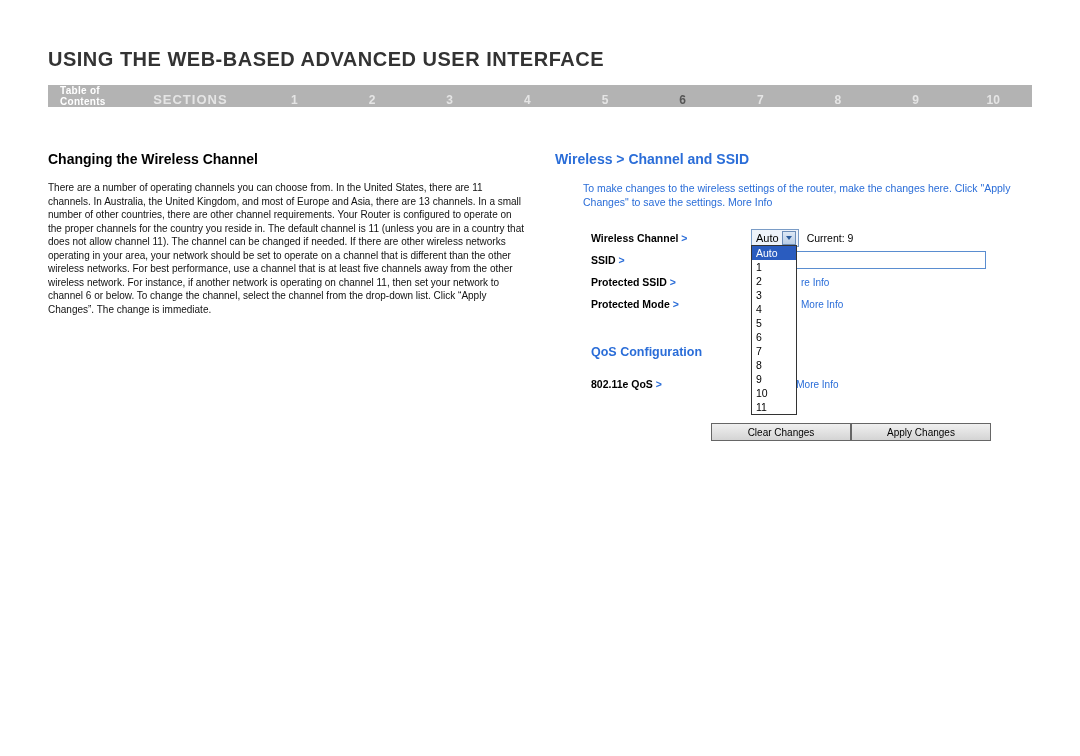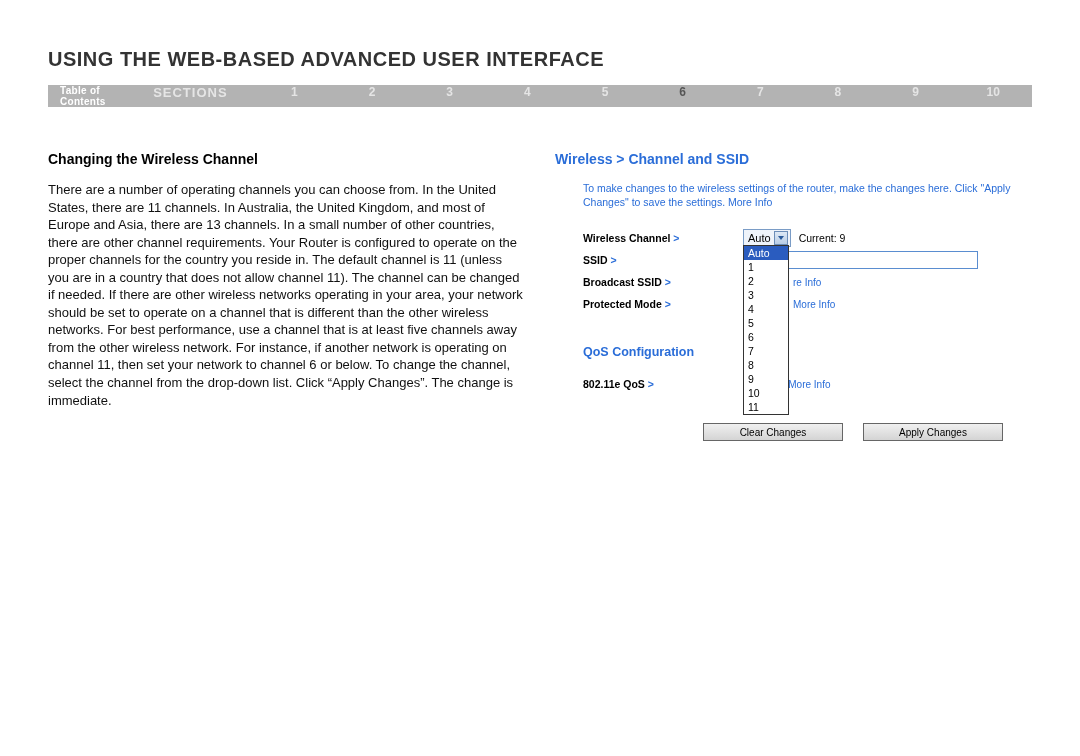--- a/index.html
+++ b/index.html
@@ -1,46 +1,46 @@
 <!DOCTYPE html>
 <html><head>
 <meta charset="utf-8">
 <style>
   * { box-sizing: border-box; margin: 0; padding: 0; }
   html, body { width: 1080px; height: 756px; background: #fff; font-family: Arial, Helvetica, sans-serif; color: #000; }
   .page { position: relative; width: 1080px; height: 675px; padding: 48px 48px 0 48px; }
   .title { font-size: 20px; font-weight: bold; letter-spacing: 0.5px; color: #333; margin-bottom: 14px; }
-  .navbar { display: flex; align-items: flex-start; background: #b3b3b3; height: 22px; font-size: 11px; color: #fff; }
+  .navbar { display: flex; align-items: flex-end; background: #b3b3b3; height: 22px; font-size: 11px; color: #fff; }
   .navbar .toc { padding: 0 12px; font-weight: bold; font-size: 10px; letter-spacing: 0.3px; }
   .navbar .sections-label { font-weight: bold; font-size: 13px; color: #e5e5e5; padding-right: 28px; letter-spacing: 1px; }
   .navbar .num { width: 85px; text-align: center; font-weight: bold; font-size: 12px; color: #e5e5e5; cursor: pointer; }
   .navbar .num.active { color: #555; }
   .content { display: flex; margin-top: 44px; }
   .left { width: 500px; padding-right: 20px; }
   .subhead { font-weight: bold; font-size: 14px; margin-bottom: 14px; }
-  .body-text { font-size: 13px; line-height: 1.35; color: #111; }
+  .body-text { font-size: 10px; line-height: 1.35; color: #111; }
   .right { width: 490px; padding-left: 10px; font-size: 11px; }
   .breadcrumb { color: #2a6dd8; font-weight: bold; font-size: 14px; margin-bottom: 14px; }
   .instr { color: #2a6dd8; font-size: 10.5px; margin: 10px 0 18px 28px; line-height: 1.35; }
   .instr .more { color: #2a6dd8; }
-  .form-area { position: relative; margin-left: 28px; }
+  .form-area { position: relative; margin-left: 36px; }
   .form-row { display: flex; align-items: center; height: 22px; font-size: 11px; }
   .form-label { width: 160px; color: #000; font-weight: bold; font-size: 10.5px; }
   .form-label .gt { color: #2a6dd8; font-weight: bold; }
   .select-box { border: 1px solid #7a9cc6; background: #eef3fa; height: 18px; display: inline-flex; align-items: center; padding: 0 2px 0 4px; font-size: 11px; }
   .select-arrow { width: 14px; height: 14px; border: 1px solid #6b8db8; background: linear-gradient(#dde8f5,#b8cde6); display: inline-flex; align-items: center; justify-content: center; margin-left: 3px; }
   .select-arrow::after { content: ""; border-left: 3px solid transparent; border-right: 3px solid transparent; border-top: 4px solid #2a5a9a; }
   .current-text { font-size: 10.5px; margin-left: 8px; }
   .ssid-input { border: 1px solid #5a8dd0; height: 18px; width: 235px; padding-left: 4px; font-size: 11px; }
   .more-info { color: #2a6dd8; font-size: 10px; margin-left: 8px; }
   .qos-head { color: #2a6dd8; font-weight: bold; font-size: 12.5px; margin: 30px 0 14px 0; }
   .dropdown-list { position: absolute; top: 18px; left: 160px; width: 46px; border: 1px solid #333; background: #fff; font-size: 11px; z-index: 10; }
   .dropdown-list .opt { padding: 0 4px; line-height: 14px; height: 14px; font-size: 10.5px; }
   .dropdown-list .opt.sel { background: #2a5cbf; color: #fff; }
-  .buttons-row { margin-top: 28px; margin-left: 120px; display: flex; gap: 20px; }
+  .buttons-row { margin-top: 28px; margin-left: 120px; display: flex; }
   .btn { width: 140px; height: 18px; border: 1px solid #666; background: linear-gradient(#f0f0f0,#d4d4d4); font-size: 10px; display: flex; align-items: center; justify-content: center; cursor: pointer; }
   .footer { position: absolute; bottom: 28px; left: 48px; right: 48px; display: flex; align-items: center; }
   .footer-left { color: #999; font-size: 10px; font-weight: bold; }
   .footer-page { position: absolute; left: 50%; transform: translateX(-50%); font-weight: bold; font-size: 13px; }
 </style>
 </head>
 <body>
 
 <div class="page">
   <div class="title">USING THE WEB-BASED ADVANCED USER INTERFACE</div>
@@ -98,21 +98,21 @@
           <div class="opt">11</div>
         </div>
 
         <div class="form-row">
           <div class="form-label"><span>SSID</span> <span class="gt">&gt;</span></div>
           <input class="ssid-input" value="g" style="">
         </div>
 
 
         <div class="form-row">
-          <div class="form-label"><span>Broadcast SSID</span> <span class="gt">&gt;</span></div>
+          <div class="form-label"><span>Protected SSID</span> <span class="gt">&gt;</span></div>
           <span style="width:46px;"></span>
           <span class="more-info" style="margin-left:4px;">re Info</span>
         </div>
 
         <div class="form-row">
           <div class="form-label"><span>Protected Mode</span> <span class="gt">&gt;</span></div>
           <span style="width:46px;"></span>
           <span class="more-info" style="margin-left:4px;">More Info</span>
         </div>
 

